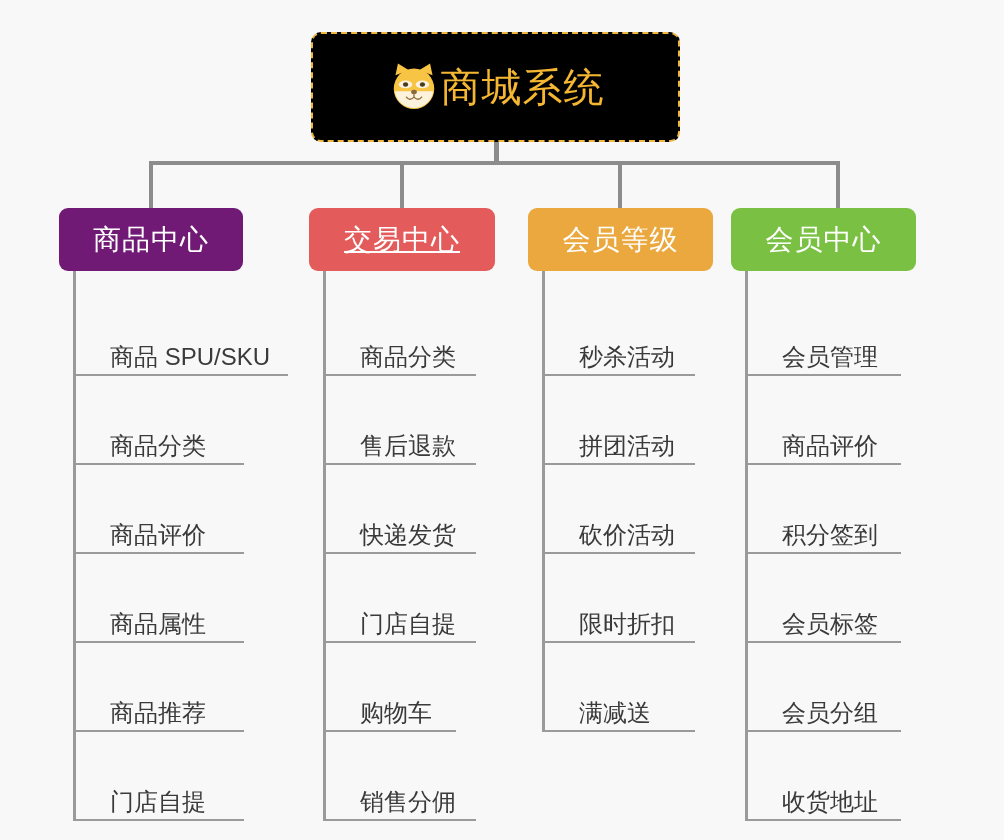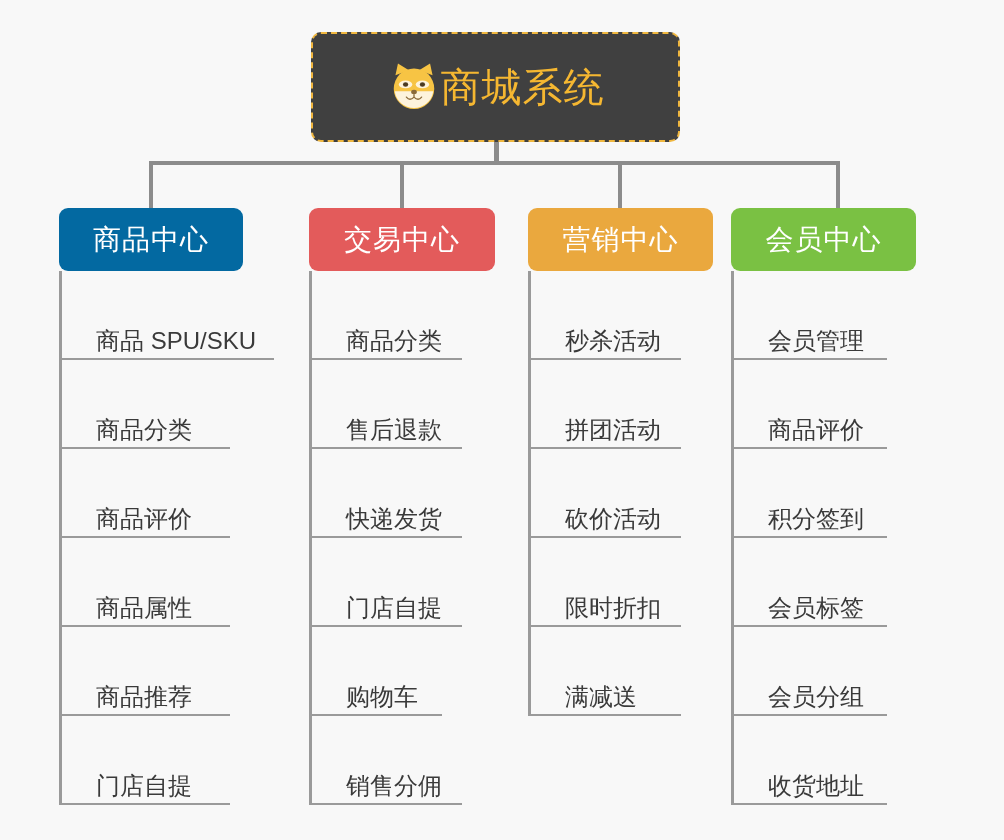--- a/index.html
+++ b/index.html
@@ -20,21 +20,21 @@
     background: #f8f8f8;
   }
 
   
   .root-node {
     position: absolute;
     left: 311px;
     top: 32px;
     width: 369px;
     height: 110px;
-    background: #404040;
+    background: #000000;
     border: 2px dashed #f0b73f;
     border-radius: 10px;
     display: flex;
     align-items: center;
     justify-content: center;
   }
 
   .root-emoji {
     width: 54px;
     height: 54px;
@@ -76,29 +76,30 @@
     border-radius: 9px;
     display: flex;
     align-items: center;
     justify-content: center;
     color: #ffffff;
     font-size: 28px;
     letter-spacing: 1px;
     white-space: nowrap;
   }
   .col-1 .cat-header { width: 184px; }
-  .col-2 .cat-header { width: 186px; }
+  .col-2 .cat-header { width: 186px; text-decoration: underline; }
   .col-3 .cat-header { width: 185px; }
   .col-4 .cat-header { width: 185px; }
 
   
   .leaf-list {
     position: relative;
     margin-top: 0;
-    padding-top: 0;
+    padding-top: 16px;
+    margin-left: 14px;
     border-left: 3px solid #9a9a9a;
   }
 
   .leaf-item {
     position: relative;
     height: 89px;
     display: flex;
     align-items: flex-end;
     padding-left: 34px;
     padding-bottom: 6px;
@@ -162,21 +163,21 @@
   </div>
 
   <div class="conn conn-v" style="left:494px; top:142px; width:5px; height:22px;"></div>
   <div class="conn conn-h" style="left:149px; top:161px; width:691px; height:4px;"></div>
   <div class="conn conn-v" style="left:149px; top:161px; width:4px; height:48px;"></div>
   <div class="conn conn-v" style="left:400px; top:161px; width:4px; height:48px;"></div>
   <div class="conn conn-v" style="left:618px; top:161px; width:4px; height:48px;"></div>
   <div class="conn conn-v" style="left:836px; top:161px; width:4px; height:48px;"></div>
 
   <div class="column col-1">
-    <div class="cat-header" style="background:#0369a1;">
+    <div class="cat-header" style="background:#701a75;">
       <span>商品中心</span>
     </div>
     <div class="leaf-list">
       <div class="leaf-item">
         <span class="leaf-label">商品 SPU/SKU</span>
         <span class="leaf-rule"></span>
       </div>
       <div class="leaf-item">
         <span class="leaf-label">商品分类</span>
         <span class="leaf-rule"></span>
@@ -227,21 +228,21 @@
       </div>
       <div class="leaf-item">
         <span class="leaf-label">销售分佣</span>
         <span class="leaf-rule"></span>
       </div>
     </div>
   </div>
 
   <div class="column col-3">
     <div class="cat-header" style="background:#eaa83e;">
-      <span>营销中心</span>
+      <span>会员等级</span>
     </div>
     <div class="leaf-list">
       <div class="leaf-item">
         <span class="leaf-label">秒杀活动</span>
         <span class="leaf-rule"></span>
       </div>
       <div class="leaf-item">
         <span class="leaf-label">拼团活动</span>
         <span class="leaf-rule"></span>
       </div>

